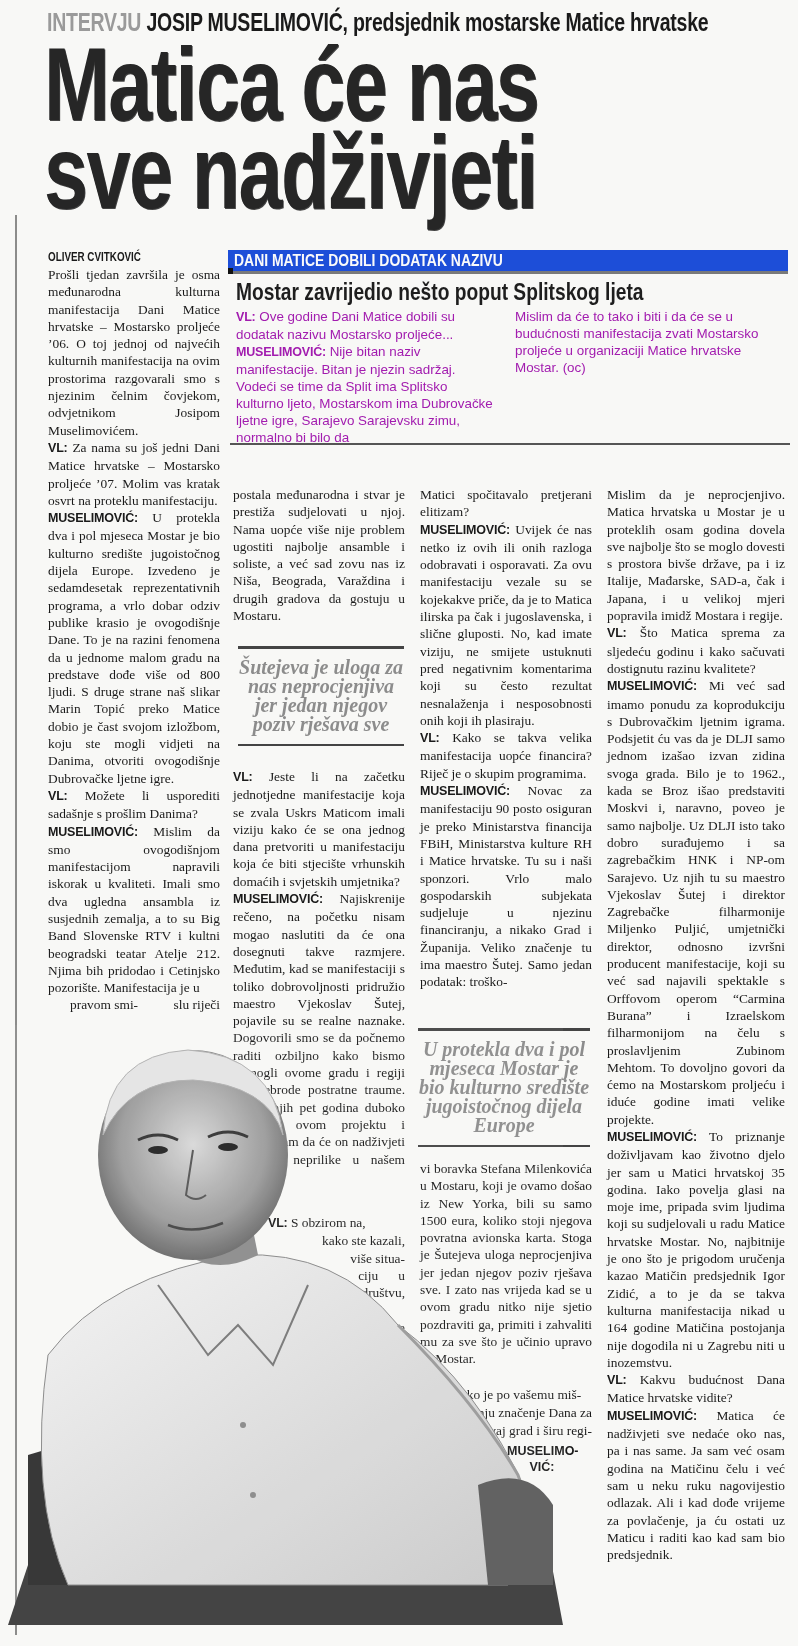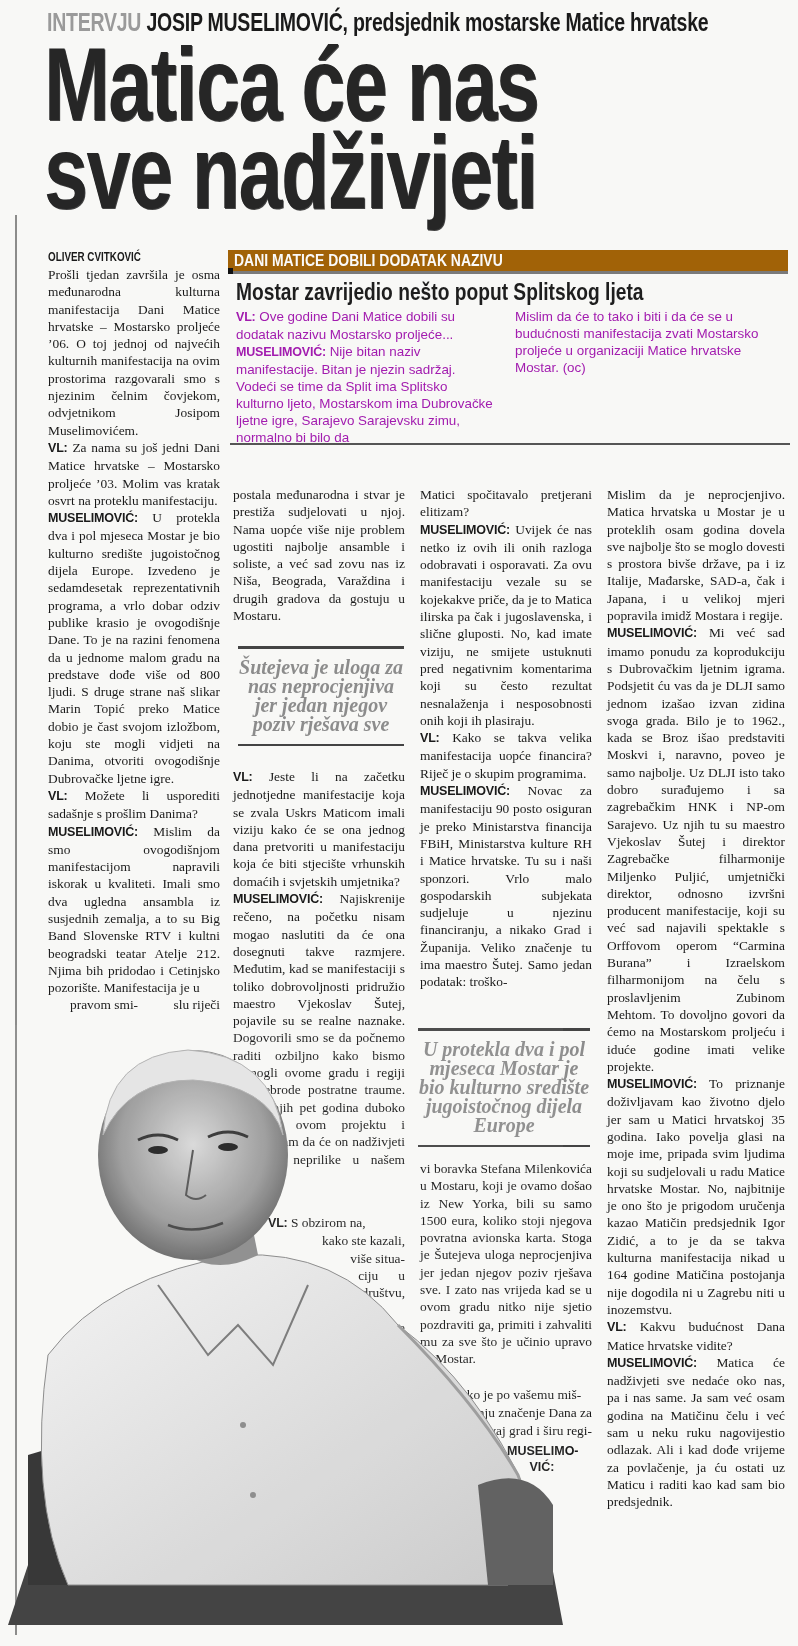--- a/index.html
+++ b/index.html
@@ -14,21 +14,21 @@
   .kicker .rest { color: #1a1a1a; }
 
   .headline { position: absolute; left: 44px; top: 40px; font-family: "Liberation Sans", sans-serif; font-weight: bold; color: #262626; font-size: 104px; line-height: 88px; transform: scaleX(.76); transform-origin: left top; white-space: nowrap; letter-spacing: -2px; text-shadow: 1px 1px 0 #444; }
 
   .byline { position: absolute; left: 48px; top: 250px; font-family: "Liberation Sans", sans-serif; font-weight: bold; font-size: 12px; transform: scaleX(.82); transform-origin: left top; }
   .col { position: absolute; font-size: 13.4px; line-height: 17.3px; text-align: justify; hyphens: manual; }
   .col p { margin: 0; }
   .sp { font-family: "Liberation Sans", sans-serif; font-weight: bold; font-size: 12.5px; letter-spacing: -0.2px; }
 
   .sidebar { position: absolute; left: 228px; top: 250px; width: 560px; height: 195px; }
-  .sidebar-band { position: absolute; left: 0; top: 0; width: 560px; height: 24px; background: #a16207; border-bottom: 3px solid #7a7a7a; }
+  .sidebar-band { position: absolute; left: 0; top: 0; width: 560px; height: 24px; background: #1d4ed8; border-bottom: 3px solid #7a7a7a; }
   .sidebar-band span { position: absolute; left: 6px; top: 1px; font-family: "Liberation Sans", sans-serif; font-weight: bold; color: #fafafa; font-size: 17px; transform: scaleX(.82); transform-origin: left top; white-space: nowrap; }
   .sidebar-band .mark { position: absolute; left: 0; bottom: -3px; width: 5px; height: 6px; background: #111; }
   .sidebar-title { position: absolute; left: 8px; top: 28px; font-family: "Liberation Sans", sans-serif; font-weight: bold; font-size: 24px; transform: scaleX(.8); transform-origin: left top; white-space: nowrap; color: #1e1e1e; }
   .sb-col { position: absolute; top: 58px; width: 260px; font-family: "Liberation Sans", sans-serif; font-size: 13.4px; line-height: 17px; color: #a21caf; }
   .sidebar-rule { position: absolute; left: 2px; top: 193px; width: 560px; height: 2px; background: #555; }
 
   .quote { position: absolute; text-align: center; font-style: italic; font-weight: bold; color: #8c8c8c; font-size: 20px; line-height: 19px; }
   .quote .rule-top, .quote .rule-bot { position: absolute; left: 0; right: 0; height: 3px; background: #444; }
   .quote .rule-top { top: -12px; }
   .quote .rule-bot { bottom: -12px; height: 2px; }
@@ -51,21 +51,21 @@
 
   <div class="headline">
     <div>Matica će nas</div>
     <div>sve nadživjeti</div>
   </div>
 
   <div class="byline">OLIVER CVITKOVIĆ</div>
 
   <div class="col" style="left:48px; top:266px; width:172px;">
     <p>Prošli tjedan završila je osma međunarodna kulturna manifestacija Dani Matice hrvatske – Mostarsko proljeće ’06. O toj jednoj od najvećih kulturnih manifestacija na ovim prostorima razgovarali smo s njezinim čelnim čovjekom, odvjetnikom Josipom Muselimovićem.</p>
-    <p><span class="sp">VL:</span> <span>Za nama su još jedni Dani Matice hrvatske – Mostarsko proljeće ’03. Molim vas kratak osvrt na proteklu manifestaciju.</span></p>
+    <p><span class="sp">VL:</span> <span>Za nama su još jedni Dani Matice hrvatske – Mostarsko proljeće ’07. Molim vas kratak osvrt na proteklu manifestaciju.</span></p>
     <p><span class="sp">MUSELIMOVIĆ:</span> <span>U protekla dva i pol mjeseca Mostar je bio kulturno središte jugoistočnog dijela Europe. Izvedeno je sedamdesetak reprezentativnih programa, a vrlo dobar odziv publike krasio je ovogodišnje Dane. To je na razini fenomena da u jednome malom gradu na predstave dođe više od 800 ljudi. S druge strane naš slikar Marin Topić preko Matice dobio je čast svojom izložbom, koju ste mogli vidjeti na Danima, otvoriti ovogodišnje Dubrovačke ljetne igre.</span></p>
     <p><span class="sp">VL:</span> <span>Možete li usporediti sadašnje s prošlim Danima?</span></p>
     <p><span class="sp">MUSELIMOVIĆ:</span> <span>Mislim da smo ovogodišnjom manifestacijom napravili iskorak u kvaliteti. Imali smo dva ugledna ansambla iz susjednih zemalja, a to su Big Band Slovenske RTV i kultni beogradski teatar Atelje 212. Njima bih pridodao i Cetinjsko pozorište. Manifestacija je u</span></p>
     <p style="display:flex; justify-content:space-between;">
       <span style="padding-left:22px">pravom smi-</span>
       <span>slu riječi</span>
     </p>
   </div>
 
   <div class="sidebar">
@@ -126,20 +126,21 @@
     <div>ovaj grad i širu regi-</div>
     <div style="text-align:left; padding-left:38px">ju?</div>
   </div>
   <div class="end-speaker">
     <div>MUSELIMO-</div>
     <div>VIĆ:</div>
   </div>
 
   <div class="col" style="left:607px; top:486px; width:178px;">
     <p>Mislim da je neprocjenjivo. Matica hrvatska u Mostar je u proteklih osam godina dovela sve najbolje što se moglo dovesti s prostora bivše države, pa i iz Italije, Mađarske, SAD-a, čak i Japana, i u velikoj mjeri popravila imidž Mostara i regije.</p>
+    <p><span class="sp">VL:</span> <span>Što Matica sprema za sljedeću godinu i kako sačuvati dostignutu razinu kvalitete?</span></p>
     <p><span class="sp">MUSELIMOVIĆ:</span> <span>Mi već sad imamo ponudu za koprodukciju s Dubrovačkim ljetnim igrama. Podsjetit ću vas da je DLJI samo jednom izašao izvan zidina svoga grada. Bilo je to 1962., kada se Broz išao predstaviti Moskvi i, naravno, poveo je samo najbolje. Uz DLJI isto tako dobro surađujemo i sa zagrebačkim HNK i NP-om Sarajevo. Uz njih tu su maestro Vjekoslav Šutej i direktor Zagrebačke filharmonije Miljenko Puljić, umjetnički direktor, odnosno izvršni producent manifestacije, koji su već sad najavili spektakle s Orffovom operom “Carmina Burana” i Izraelskom filharmonijom na čelu s proslavljenim Zubinom Mehtom. To dovoljno govori da ćemo na Mostarskom proljeću i iduće godine imati velike projekte.</span></p>
     <p><span class="sp">MUSELIMOVIĆ:</span> <span>To priznanje doživljavam kao životno djelo jer sam u Matici hrvatskoj 35 godina. Iako povelja glasi na moje ime, pripada svim ljudima koji su sudjelovali u radu Matice hrvatske Mostar. No, najbitnije je ono što je prigodom uručenja kazao Matičin predsjednik Igor Zidić, a to je da se takva kulturna manifestacija nikad u 164 godine Matičina postojanja nije dogodila ni u Zagrebu niti u inozemstvu.</span></p>
     <p><span class="sp">VL:</span> <span>Kakvu budućnost Dana Matice hrvatske vidite?</span></p>
     <p><span class="sp">MUSELIMOVIĆ:</span> <span>Matica će nadživjeti sve nedaće oko nas, pa i nas same. Ja sam već osam godina na Matičinu čelu i već sam u neku ruku nagovijestio odlazak. Ali i kad dođe vrijeme za povlačenje, ja ću ostati uz Maticu i raditi kao kad sam bio predsjednik.</span></p>
   </div>
 
   <div class="photo">
     <svg width="555" height="600" viewBox="0 0 555 600">
       <defs>
         <radialGradient id="face" cx="50%" cy="45%" r="55%">

